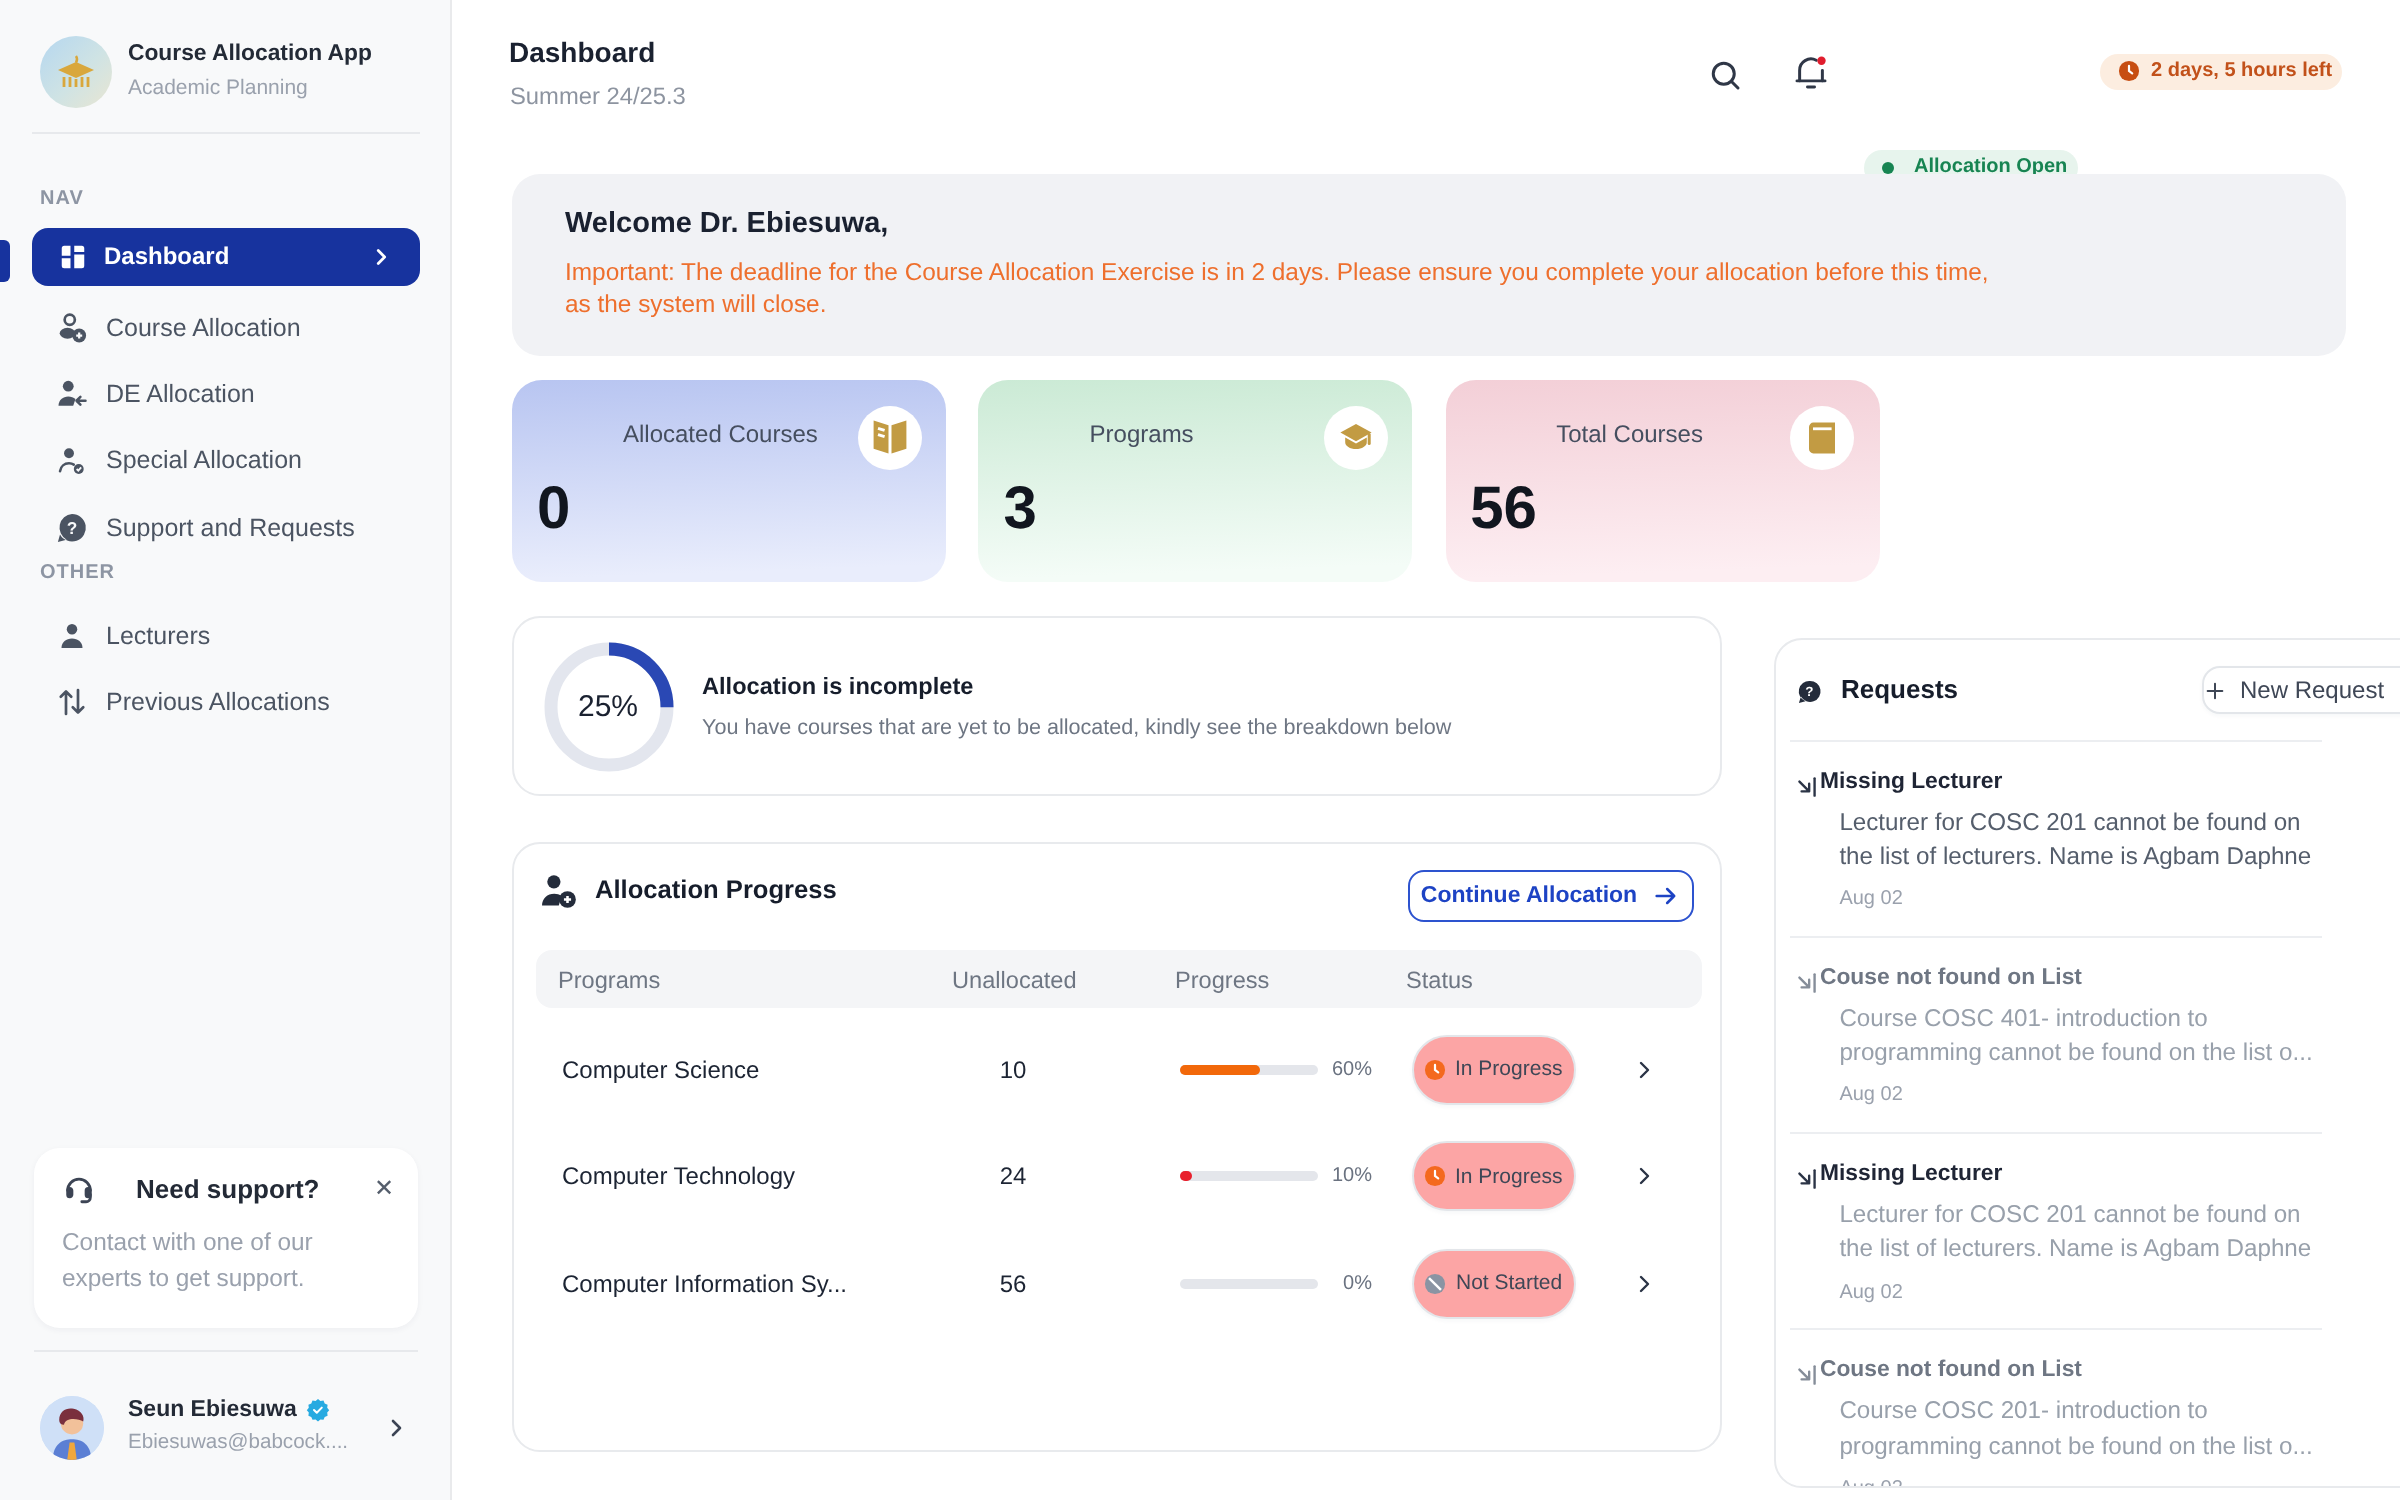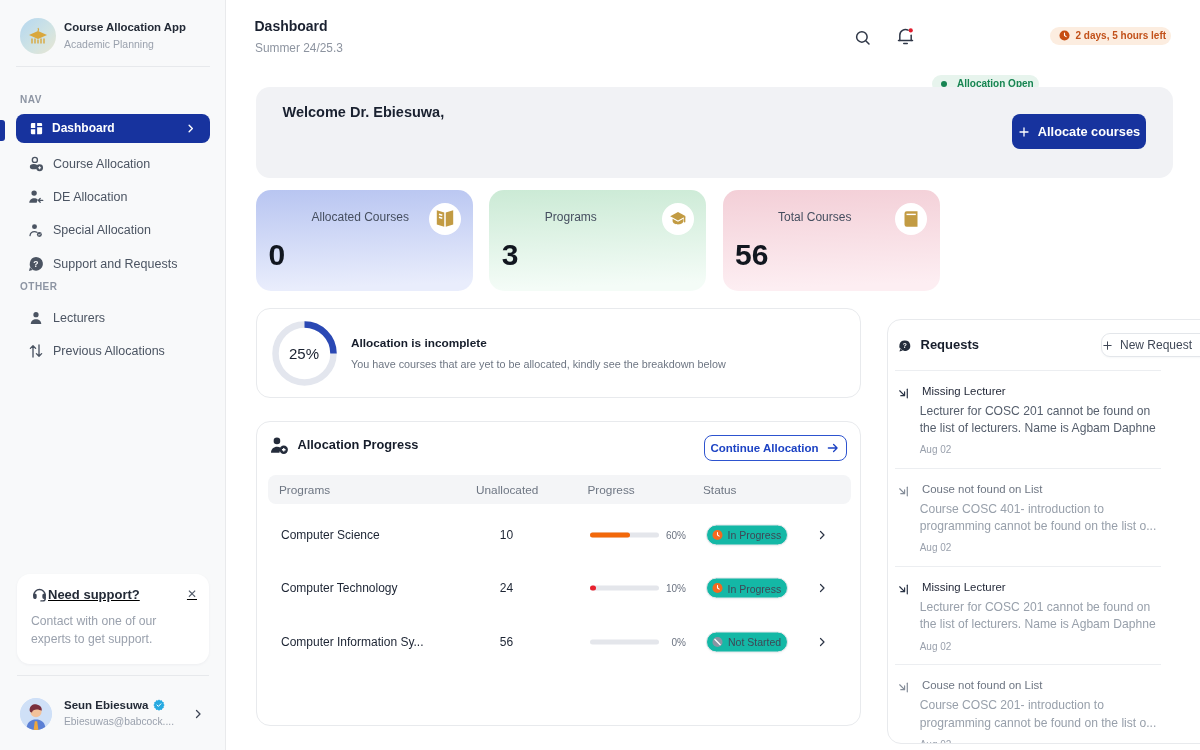--- a/index.html
+++ b/index.html
@@ -19,21 +19,21 @@
 .nav-item { display:flex; align-items:center; gap:7px; height:33.4px; padding:0 11px;
   margin:0 16px; border-radius:8px; font-size:12.5px; color:#4b5462; font-weight:500; white-space:nowrap;}
 .nav-item svg { flex:0 0 auto; margin-right:1px;}
 .nav-item.active { background:#17339e; color:#fff; font-weight:700; font-size:12px; height:29px; border-radius:8px; margin-bottom:4.4px; margin-top:9px; padding:0 13px;}
 .nav-item.active .chev { margin-left:auto; }
 .edge-notch { position:fixed; left:0px; top:120px; width:4.5px; height:21px;
   border-radius:0 3px 3px 0; background:#17339e; }
 .support-card { position:fixed; left:17px; top:573.5px; width:192px; height:90px;
   background:#ffffff; border-radius:13px; padding:12px 12px 0 14px;
   box-shadow:0 1px 3px rgba(30,40,80,0.05); }
-.support-head { display:flex; align-items:center; gap:0;text-decoration:underline; }
+.support-head { display:flex; align-items:center; gap:20px; }
 .support-title { font-size:13px; font-weight:700; color:#232a36; }
 .support-x { margin-left:auto; color:#555e6c; font-size:12px; align-self:flex-start; margin-top:1px;}
 .support-body { font-size:12.2px; color:#9aa1ad; line-height:18px; margin-top:9px; }
 .profile-div { position:fixed; left:17px; top:675px; width:192px; height:1px; background:#e7e9ec; }
 .profile-av { position:fixed; left:20px; top:698px; width:32px; height:32px; border-radius:50%;
   background:#cfe0f7; overflow:hidden; }
 .profile-name { position:fixed; left:64px; top:699px; font-size:11.5px; font-weight:700; color:#232a36;
   display:flex; align-items:center; gap:5px; }
 .profile-mail { position:fixed; left:64px; top:716px; font-size:10.3px; color:#9aa1ad; }
 .profile-chev { position:fixed; left:192px; top:708px; }
@@ -85,36 +85,36 @@
 .tbl-head { position:absolute; left:11px; top:53px; width:582.5px; height:29px;
   background:#f4f5f7; border-radius:8px; font-size:11.8px; color:#6e7683; }
 .tbl-head span { position:absolute; top:8px; }
 .trow { position:absolute; left:0; width:604.5px; height:53.3px; font-size:12px; color:#1c2433; }
 .cp { position:absolute; left:24px; top:50%; transform:translateY(-50%); }
 .cu { position:absolute; left:217px; width:65px; text-align:center; top:50%; transform:translateY(-50%); }
 .cbar { position:absolute; left:332.5px; width:69px; height:5px; border-radius:2.5px; background:#e4e6eb; top:50%; transform:translateY(-50%); }
 .cbar i { position:absolute; left:0; top:0; bottom:0; border-radius:2.5px; }
 .cpct { position:absolute; left:390px; width:39px; text-align:right; font-size:10px; color:#6a7280; top:50%; transform:translateY(-50%); }
 .cpill { position:absolute; left:449px; top:50%; transform:translateY(-50%);
-  display:flex; align-items:center; gap:5px; height:21px; padding:0 6px 0 4.5px;
+  display:flex; align-items:center; gap:5px; height:35px; padding:0 6px 0 4.5px;
   border:1px solid #e3e6ea; border-radius:999px; font-size:10.5px; color:#3f4756;
-  background:#14b8a6; box-shadow:0 1px 2px rgba(30,40,80,0.04); }
+  background:#fca5a5; box-shadow:0 1px 2px rgba(30,40,80,0.04); }
 .cchev { position:absolute; left:559px; top:50%; transform:translateY(-50%); }
 
 .requests { left:887px; top:319px; width:338px; height:425px; overflow:hidden; }
 .req-icon { position:absolute; left:9.5px; top:19px; }
 .req-title { position:absolute; left:32.5px; top:16.5px; font-size:13px; font-weight:700; color:#161d2b; }
 .new-req { position:absolute; right:13px; top:13px; width:110px; height:24px; border:1px solid #e3e6ea; background:#fff;
   border-radius:9px; font-size:12px; color:#3f4756;
   display:flex; align-items:center; gap:7px;
   font-family:"Liberation Sans", sans-serif; box-shadow:0 1px 2px rgba(30,40,80,0.04); }
 .req-list { position:absolute; left:0; top:49.5px; width:286px; }
 .req-div { height:1px; background:#eceef1; margin:0 13px 0 7px; }
 .req-item { position:relative; height:97.3px; padding-top:13px; }
-.ri-title { font-size:11.4px; font-weight:400; color:#1f2535; margin-left:34px; line-height:14px;}
+.ri-title { font-size:11.4px; font-weight:700; color:#1f2535; margin-left:22px; line-height:14px;}
 .ri-title.gray { color:#6e7683; }
 .ri-desc { font-size:12.1px; color:#555e6c; line-height:17.2px; margin:5px 13px 0 31.7px; }
 .ri-desc.gray { color:#98a0ab; }
 .ri-date { font-size:10px; color:#9aa1ad; margin:7px 0 0 31.7px; }
 .ri-icon { position:absolute; left:9px; top:16px; }
 </style>
 </head>
 <body>
 <div class="sidebar">
   <div class="logo-circle">
@@ -240,25 +240,21 @@
 <div class="pill green"><span class="dot"></span>Allocation Open</div>
 <div class="pill orange">
   <svg style="margin:0 6px 0 9px;" width="11" height="11" viewBox="0 0 24 24">
       <circle cx="12" cy="12" r="11" fill="#c74e12"></circle>
       <path d="M12 6.5 V12 l3.5 2.5" stroke="#fff" stroke-width="2.4" fill="none" stroke-linecap="round"></path>
     </svg>
   2 days, 5 hours left</div>
 
 <div class="banner">
   <div class="banner-title">Welcome Dr. Ebiesuwa,</div>
-  <button class="alloc-btn">
-    <svg width="12" height="12" viewBox="0 0 24 24" fill="none" stroke="#fff" stroke-width="2.6" stroke-linecap="round">
-        <path d="M12 4 v16 M4 12 h16"></path>
-      </svg>
-    Allocate courses</button>
+  <div class="banner-text">Important: The deadline for the Course Allocation Exercise is in 2 days. Please ensure you complete your allocation before this time, as the system will close.</div>
 </div>
 
 <div class="stats">
   <div class="stat c1">
     <div class="stat-label">Allocated Courses</div>
     <div class="stat-num">0</div>
     <div class="stat-icon">
         <svg width="20" height="20" viewBox="0 0 20 20" fill="#c29b43">
           <path d="M9.25 3.6 L1.8 1.3 V15.4 L9.25 17.7 Z"></path>
           <path d="M10.75 3.6 L18.2 1.3 V15.4 L10.75 17.7 Z"></path>

